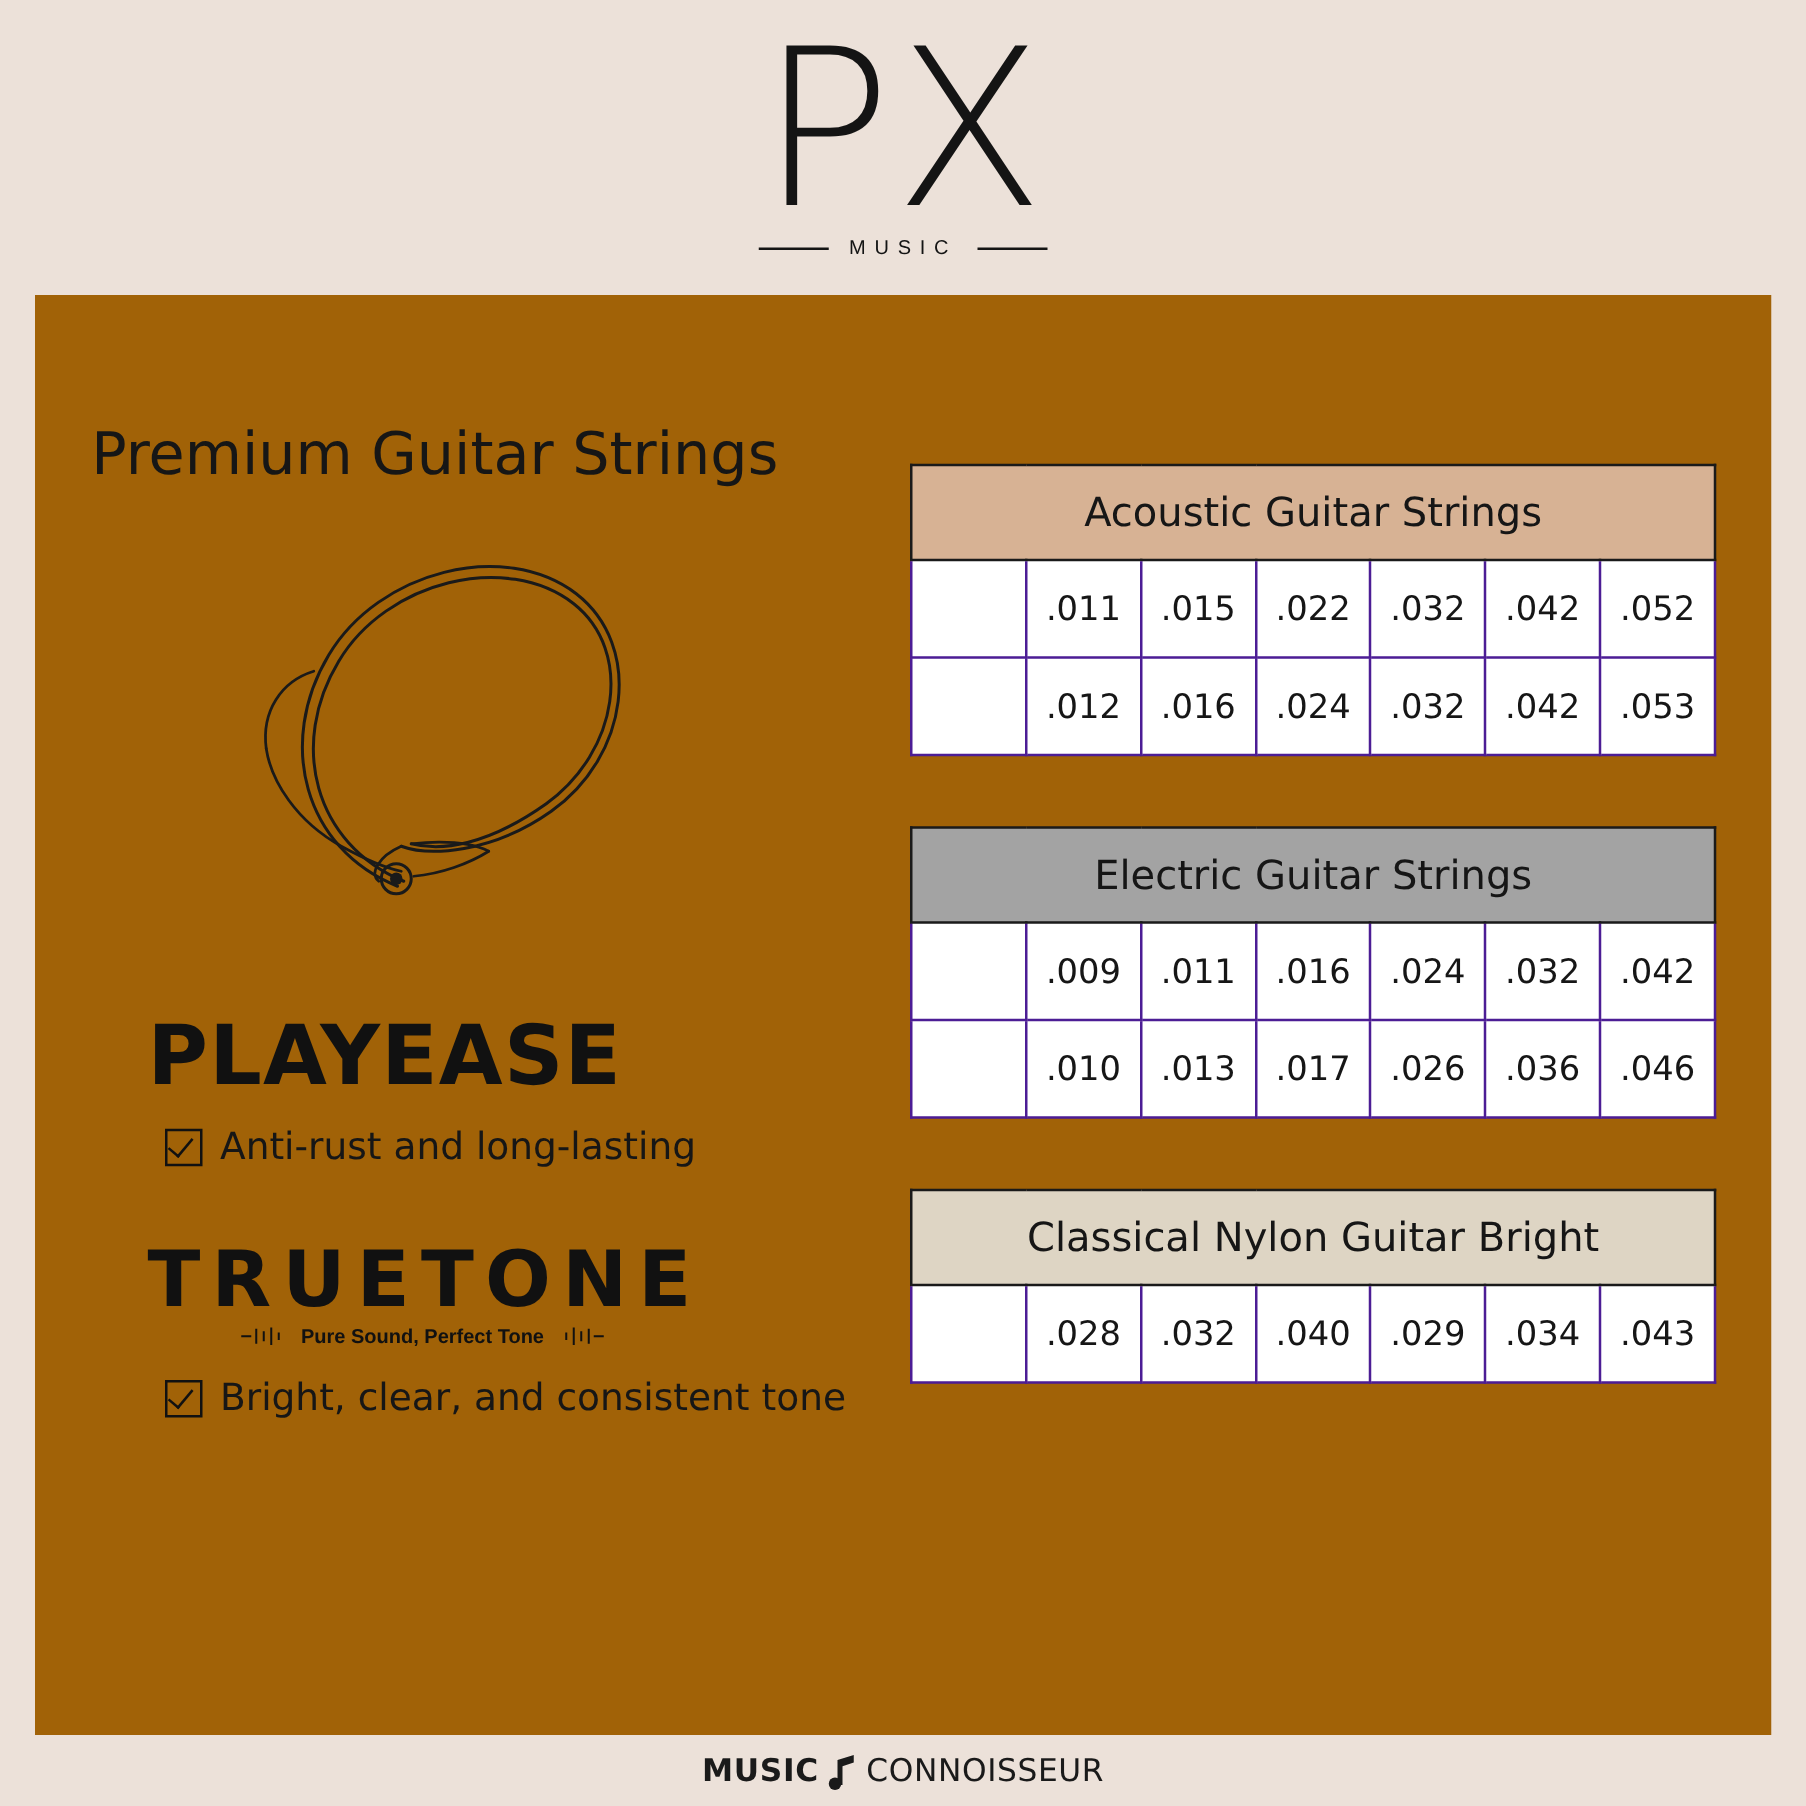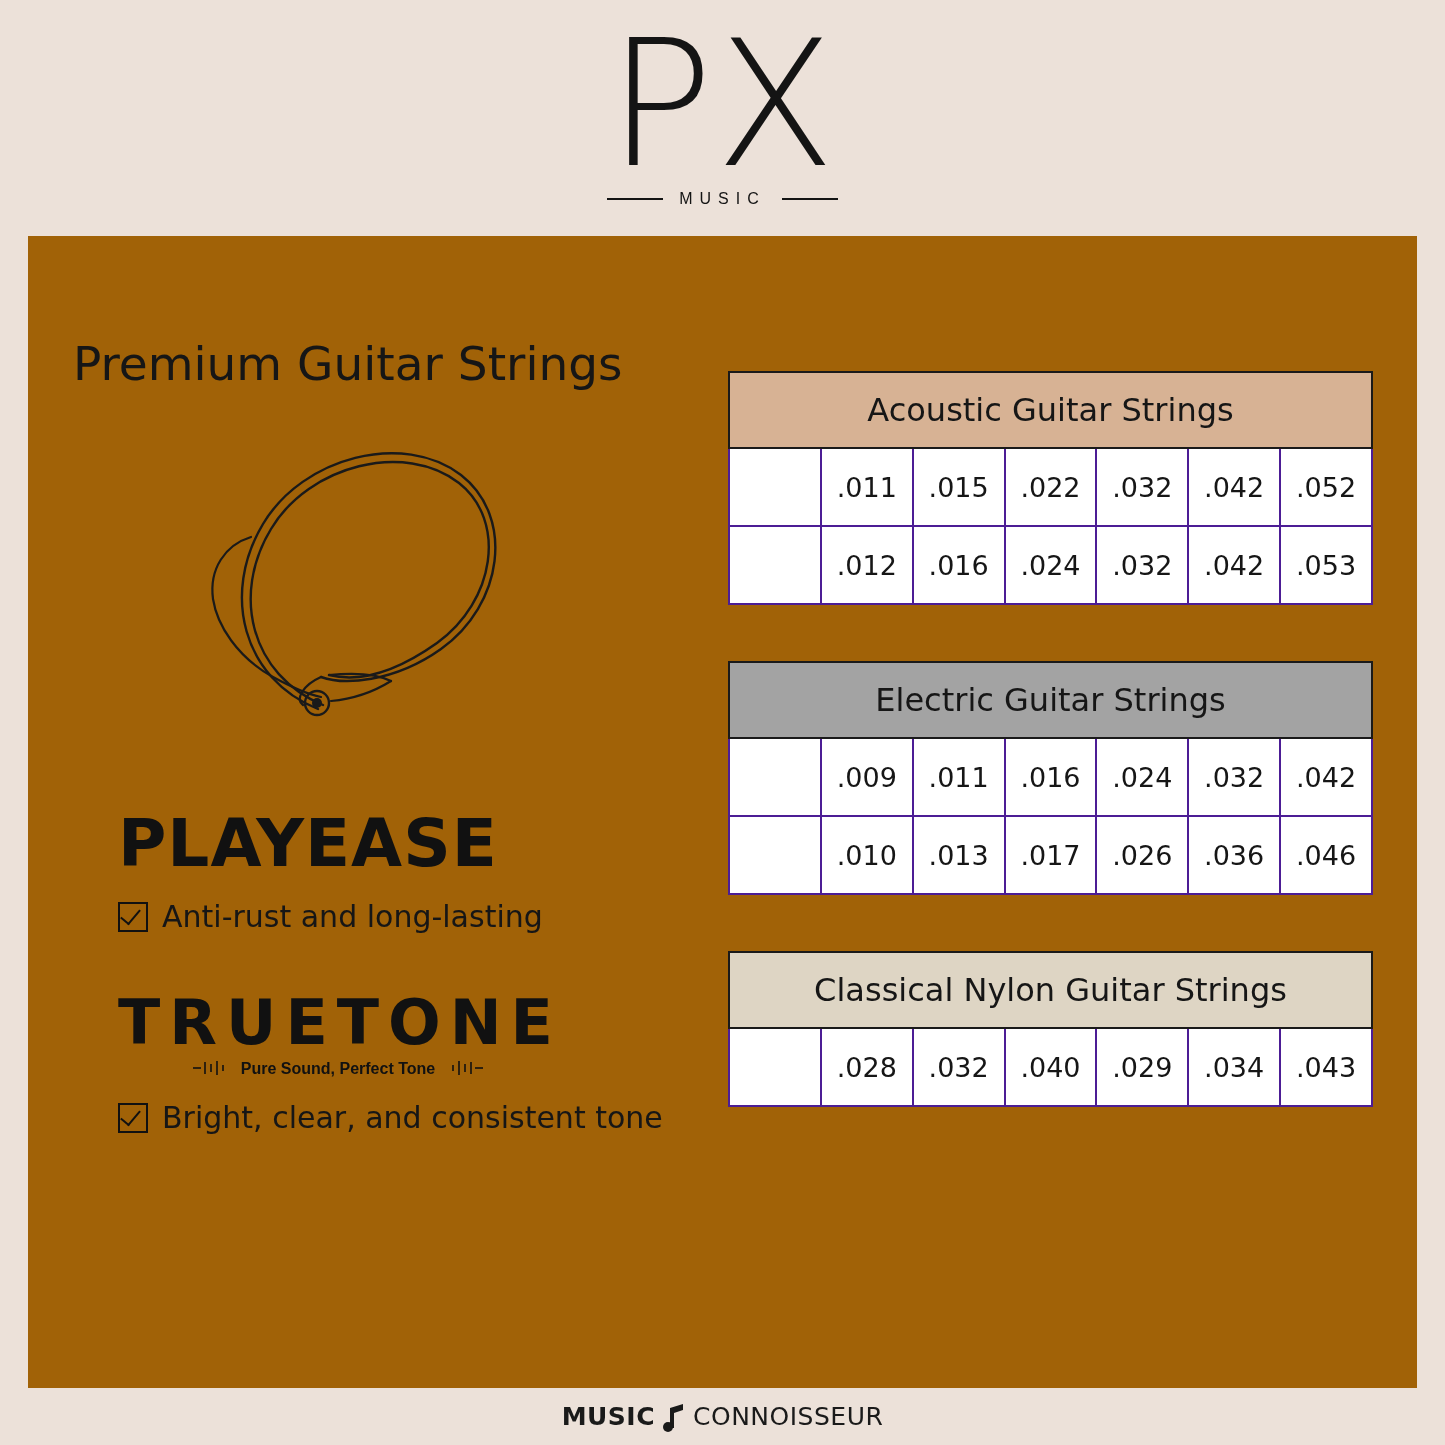--- a/index.html
+++ b/index.html
@@ -139,21 +139,21 @@
   .brand-tag-2 .text {
     font-family: "Liberation Sans", sans-serif;
     font-size: 16px;
     font-weight: 600;
     color: #111111;
   }
   .feature {
     display: flex;
     align-items: center;
     gap: 14px;
-    margin: 22px 0 0 45px;
+    margin: 22px 0 0 59px;
     font-family: "DejaVu Sans", sans-serif;
     font-size: 30px;
     color: #161616;
   }
   .check-box {
     width: 26px;
     height: 26px;
     border: 2px solid #111;
     position: relative;
     flex: none;
@@ -348,21 +348,21 @@
             <td>.026</td>
             <td>.036</td>
             <td>.046</td>
           </tr>
         </tbody>
       </table>
 
       <table class="gtable">
         <thead>
           <tr>
-            <th class="hdr-classical" colspan="7">Classical Nylon Guitar Strings</th>
+            <th class="hdr-classical" colspan="7">Classical Nylon Guitar Bright</th>
           </tr>
         </thead>
         <tbody>
           <tr>
             <td class="spacer"></td>
             <td>.028</td>
             <td>.032</td>
             <td>.040</td>
             <td>.029</td>
             <td>.034</td>

